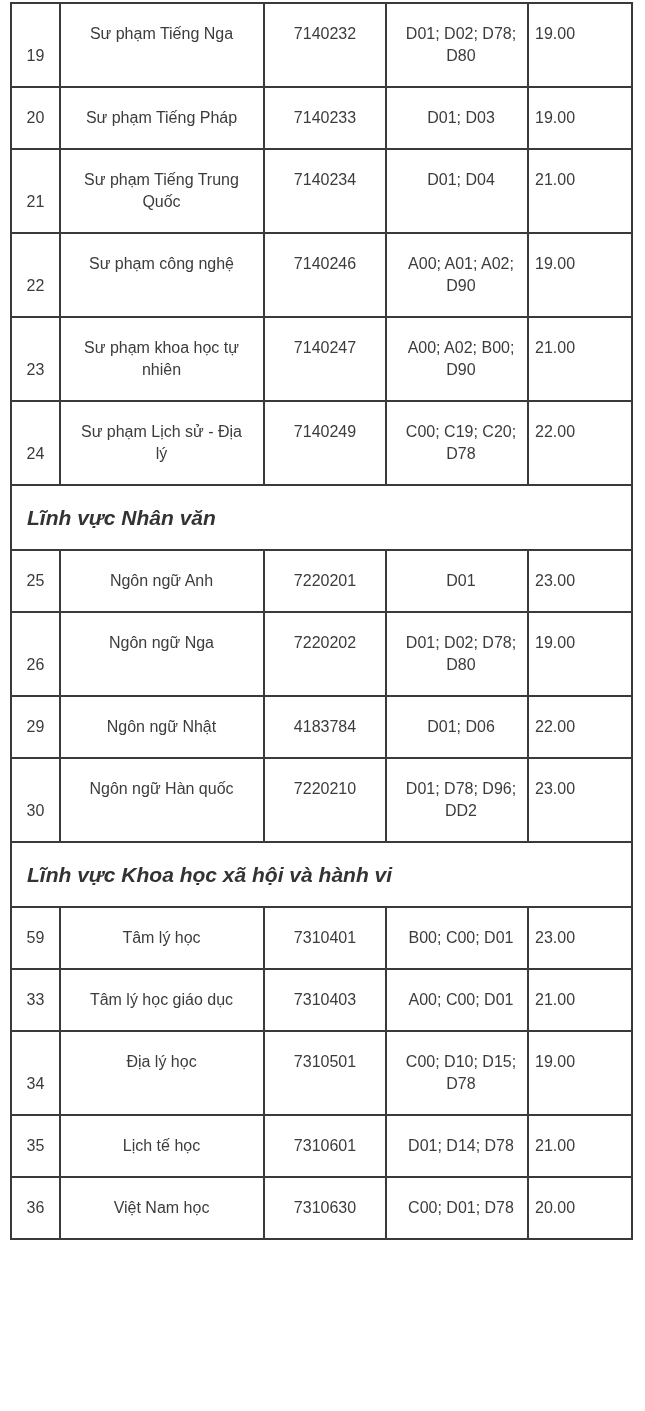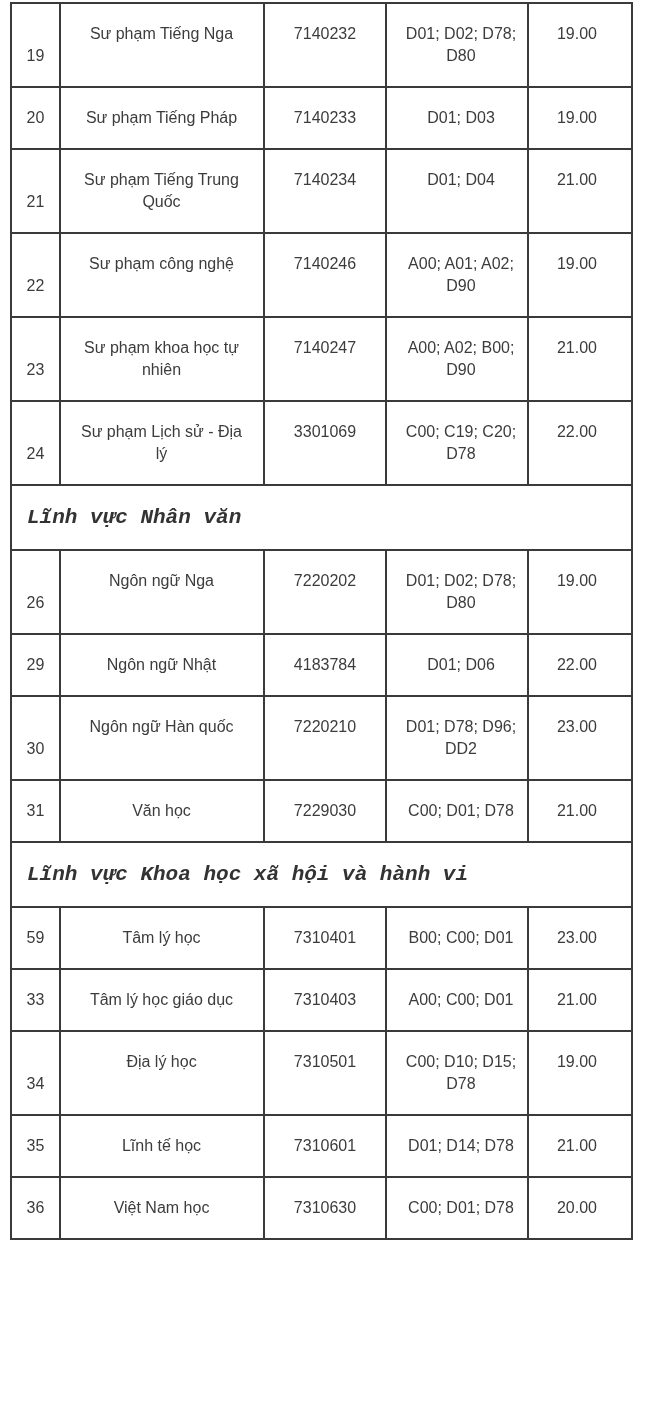--- a/index.html
+++ b/index.html
@@ -52,32 +52,30 @@
     text-align: center;
     padding-left: 6px;
     padding-right: 6px;
   }
   td.td-combo {
     text-align: center;
     padding-left: 18px;
     padding-right: 10px;
   }
   td.td-score {
-    text-align: center;
     padding-left: 6px;
   }
   td.section-header {
     font-weight: bold;
     font-style: italic;
     font-size: 21px;
     line-height: 27px;
     color: #333333;
     padding: 18px 12px 18px 15px;
     text-align: left;
-    font-family: Liberation Mono, monospace;
   }
 </style>
 </head>
 <body>
 
 <div class="table-wrap">
   <table class="scores">
     <colgroup>
       <col style="width:49px">
       <col style="width:204px">
@@ -117,26 +115,33 @@
         <tr>
           <td class="td-num">23</td>
           <td class="td-name">Sư phạm khoa học tự nhiên</td>
           <td class="td-code">7140247</td>
           <td class="td-combo">A00; A02; B00; D90</td>
           <td class="td-score">21.00</td>
         </tr>
         <tr>
           <td class="td-num">24</td>
           <td class="td-name">Sư phạm Lịch sử - Địa lý</td>
-          <td class="td-code">3301069</td>
+          <td class="td-code">7140249</td>
           <td class="td-combo">C00; C19; C20; D78</td>
           <td class="td-score">22.00</td>
         </tr>
         <tr>
           <td colspan="5" class="section-header">Lĩnh vực Nhân văn</td>
+        </tr>
+        <tr>
+          <td class="td-num">25</td>
+          <td class="td-name">Ngôn ngữ Anh</td>
+          <td class="td-code">7220201</td>
+          <td class="td-combo">D01</td>
+          <td class="td-score">23.00</td>
         </tr>
         <tr>
           <td class="td-num">26</td>
           <td class="td-name">Ngôn ngữ Nga</td>
           <td class="td-code">7220202</td>
           <td class="td-combo">D01; D02; D78; D80</td>
           <td class="td-score">19.00</td>
         </tr>
         <tr>
           <td class="td-num">29</td>
@@ -146,27 +151,20 @@
           <td class="td-score">22.00</td>
         </tr>
         <tr>
           <td class="td-num">30</td>
           <td class="td-name">Ngôn ngữ Hàn quốc</td>
           <td class="td-code">7220210</td>
           <td class="td-combo">D01; D78; D96; DD2</td>
           <td class="td-score">23.00</td>
         </tr>
         <tr>
-          <td class="td-num">31</td>
-          <td class="td-name">Văn học</td>
-          <td class="td-code">7229030</td>
-          <td class="td-combo">C00; D01; D78</td>
-          <td class="td-score">21.00</td>
-        </tr>
-        <tr>
           <td colspan="5" class="section-header">Lĩnh vực Khoa học xã hội và hành vi</td>
         </tr>
         <tr>
           <td class="td-num">59</td>
           <td class="td-name">Tâm lý học</td>
           <td class="td-code">7310401</td>
           <td class="td-combo">B00; C00; D01</td>
           <td class="td-score">23.00</td>
         </tr>
         <tr>
@@ -178,21 +176,21 @@
         </tr>
         <tr>
           <td class="td-num">34</td>
           <td class="td-name">Địa lý học</td>
           <td class="td-code">7310501</td>
           <td class="td-combo">C00; D10; D15; D78</td>
           <td class="td-score">19.00</td>
         </tr>
         <tr>
           <td class="td-num">35</td>
-          <td class="td-name">Lĩnh tế học</td>
+          <td class="td-name">Lịch tế học</td>
           <td class="td-code">7310601</td>
           <td class="td-combo">D01; D14; D78</td>
           <td class="td-score">21.00</td>
         </tr>
         <tr>
           <td class="td-num">36</td>
           <td class="td-name">Việt Nam học</td>
           <td class="td-code">7310630</td>
           <td class="td-combo">C00; D01; D78</td>
           <td class="td-score">20.00</td>

